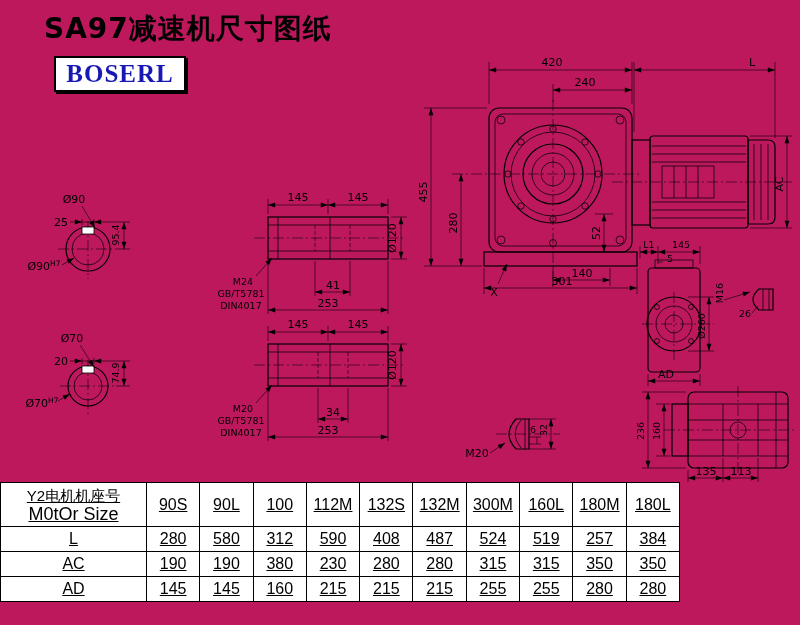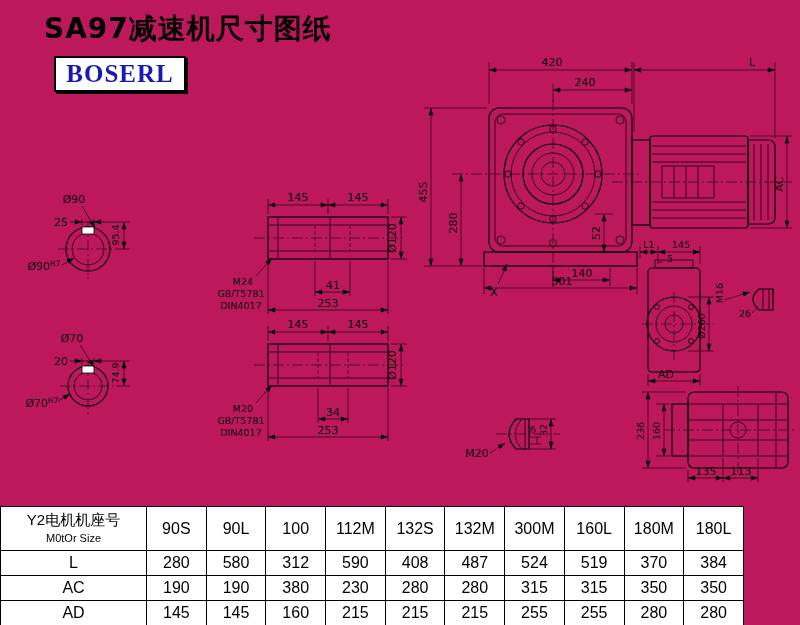--- a/index.html
+++ b/index.html
@@ -15,28 +15,28 @@
   svg.draw { position:absolute; left:0; top:0; }
   svg.draw text { font-family:"DejaVu Sans",sans-serif; font-size:11px; fill:#000; text-anchor:middle; }
   svg.draw text.sm { font-size:9.5px; }
   svg.draw tspan.sup { font-size:7.5px; }
   .ol  { fill:none; stroke:#000; stroke-width:1.2; }
   .ol2 { fill:none; stroke:#000; stroke-width:0.75; }
   .dim { fill:none; stroke:#000; stroke-width:0.6; }
   .dima { marker-start:url(#ar); marker-end:url(#ar); }
   .cl  { fill:none; stroke:#000; stroke-width:0.55; stroke-dasharray:11 3 2 3; }
   .kw  { fill:#fff; stroke:#000; stroke-width:0.8; }
-  table.dimtable { position:absolute; left:0; top:506px; width:744px; height:119px;
-                   border-collapse:collapse; table-layout:fixed; background:#fff; }
+  table.dimtable { position:absolute; left:0; top:482px; width:680px; height:119px;
+                   border-collapse:collapse; table-layout:fixed; background:#fff;text-decoration:underline; }
   .dimtable th, .dimtable td { border:1px solid #000; text-align:center; vertical-align:middle;
                    font-weight:normal; font-size:16px; padding:0; color:#000; }
   .dimtable tr.hdr { height:44px; }
   .dimtable tr.datarow { height:25px; }
   .dimtable .h1 { font-size:15px; line-height:19px; }
-  .dimtable .h2 { font-size:11px; line-height:19px; }
+  .dimtable .h2 { font-size:18px; line-height:19px; }
 </style>
 </head>
 <body>
 
 <div class="screen">
 
   <div class="title">SA97减速机尺寸图纸</div>
   <div class="brand-box">
     <span class="brand">BOSERL</span>
   </div>
@@ -379,21 +379,21 @@
     <tr class="datarow">
       <th>L</th>
       <td>280</td>
       <td>580</td>
       <td>312</td>
       <td>590</td>
       <td>408</td>
       <td>487</td>
       <td>524</td>
       <td>519</td>
-      <td>370</td>
+      <td>257</td>
       <td>384</td>
     </tr>
     <tr class="datarow">
       <th>AC</th>
       <td>190</td>
       <td>190</td>
       <td>380</td>
       <td>230</td>
       <td>280</td>
       <td>280</td>

